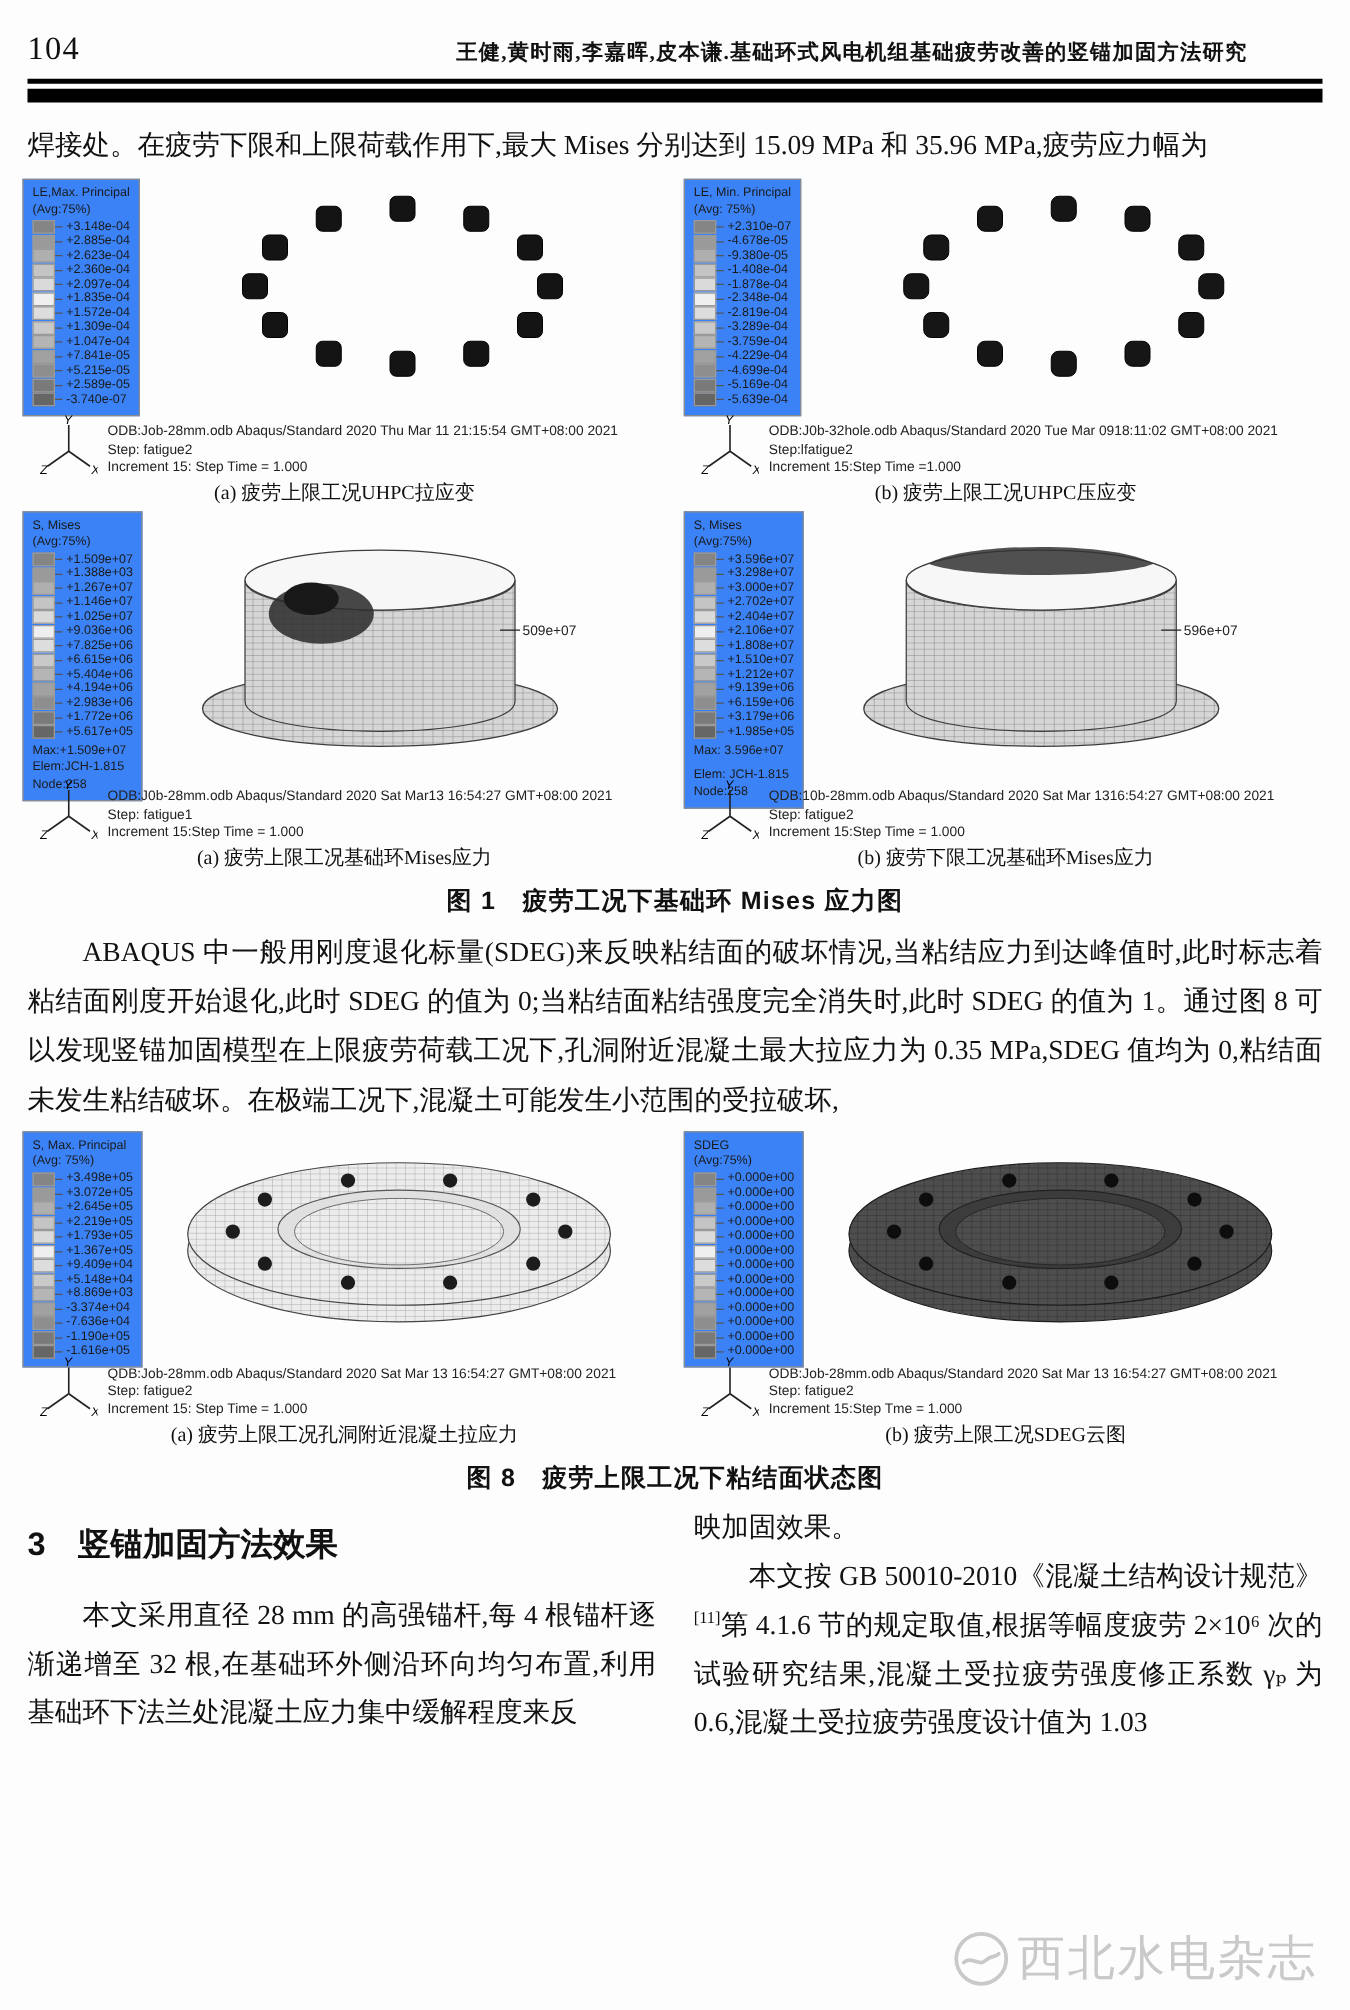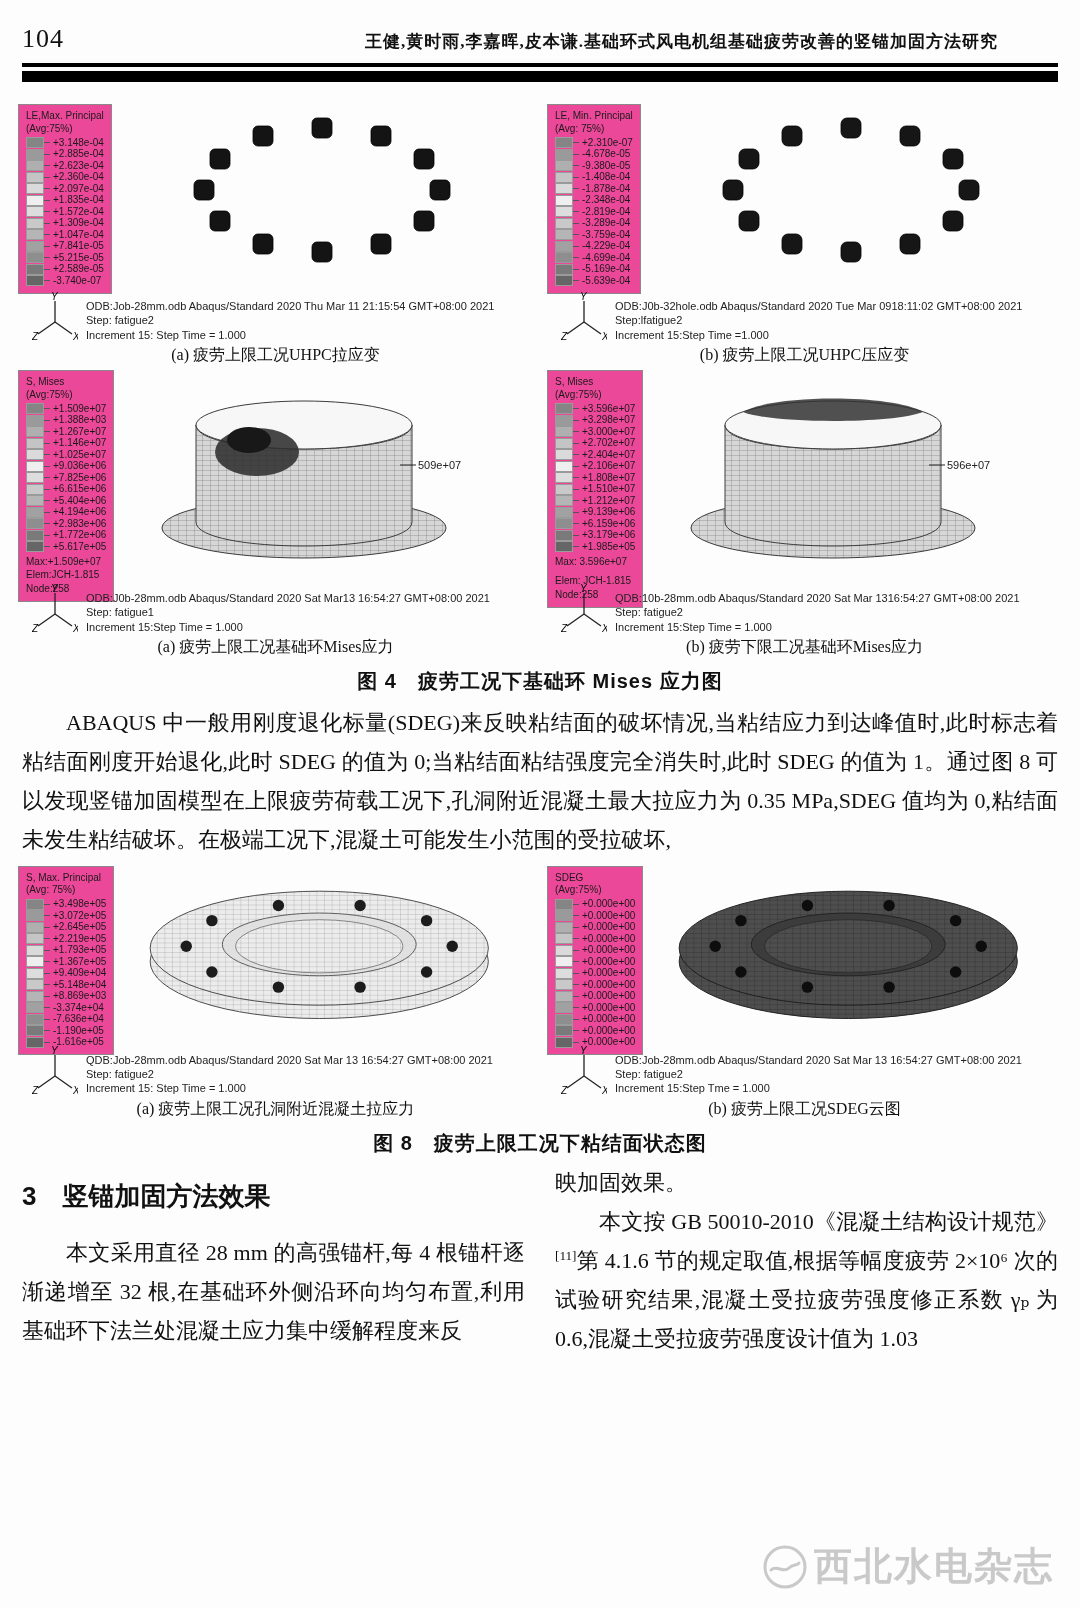--- a/index.html
+++ b/index.html
@@ -21,21 +21,21 @@
   .col p.indent{text-indent:2em;}
   .body-top{margin-top:14px;}
   .body-mid{margin-top:8px;}
   .body-bottom{margin-top:6px;}
   
   .figure{margin-top:10px;}
   .fig-row{display:flex;gap:14px;padding:0 18px;}
   .panel{flex:1;display:flex;flex-direction:column;}
   .panel-main{display:flex;align-items:flex-start;}
   .legend{
-    border:1px solid #8a8a8a;background:#ec4899;padding:5px 7px 6px;
+    border:1px solid #8a8a8a;background:#3b82f6;padding:5px 7px 6px;
     font-family:"Liberation Sans","DejaVu Sans",sans-serif;
     font-size:10px;line-height:1.25;color:#1a1a1a;flex:0 0 auto;
   }
   .legend-title{white-space:nowrap;}
   .legend-rows{margin-top:2px;}
   .legend-row{display:flex;align-items:center;height:11.5px;}
   .swatch{width:16px;height:9px;display:inline-block;border:0.5px solid #9a9a9a;}
   .tick{width:6px;border-top:1px solid #555;margin-right:3px;}
   .legend-val{white-space:nowrap;font-size:10px;}
   .legend-foot{margin-top:3px;white-space:nowrap;}
@@ -52,21 +52,21 @@
   }
   
   .section-heading{
     font-family:"Liberation Sans","DejaVu Sans",sans-serif;
     font-weight:bold;font-size:26px;margin:10px 0 14px;display:flex;gap:26px;
   }
   
   .watermark{
     position:absolute;right:26px;bottom:16px;display:flex;align-items:center;gap:6px;
     color:#c0c0c0;opacity:.85;font-family:"Liberation Sans","DejaVu Sans",sans-serif;
-    font-size:38px;font-weight:bold;letter-spacing:2px;pointer-events:none;
+    font-size:38px;font-weight:normal;letter-spacing:2px;pointer-events:none;
   }
   svg text{font-family:"Liberation Sans","DejaVu Sans",sans-serif;}
 </style>
 </head>
 <body>
 
 <svg width="0" height="0" style="position:absolute" aria-hidden="true">
   <defs>
     <pattern id="mesh-light" width="8" height="5" patternUnits="userSpaceOnUse">
       <rect width="8" height="5" fill="#ececec"></rect>
@@ -87,20 +87,23 @@
   <div class="header-row">
     <span class="page-number">104</span>
     <span class="header-title">王健,黄时雨,李嘉晖,皮本谦.基础环式风电机组基础疲劳改善的竖锚加固方法研究</span>
     <span style="width:60px"></span>
   </div>
   <div class="rule-thin"></div>
   <div class="rule-thick"></div>
 </header>
 
 <section class="two-col body-top">
+  <div class="col">
+    <p>焊接处。在疲劳下限和上限荷载作用下,最大 Mises 分别达到 15.09 MPa 和 35.96 MPa,疲劳应力幅为</p>
+  </div>
 </section>
 
 <figure class="figure" style="margin:8px 0 0">
   <div class="fig-row">
 
     <div class="panel">
       <div class="panel-main" style="height:186px">
         <div class="legend">
           <div class="legend-title">LE,Max. Principal</div>
           <div class="legend-title">(Avg:75%)</div>
@@ -588,21 +591,21 @@
         </svg>
         <div class="odb-text">
           <div>QDB:10b-28mm.odb  Abaqus/Standard 2020   Sat Mar 1316:54:27 GMT+08:00  2021</div>
           <div>Step: fatigue2</div>
           <div>Increment 15:Step Time = 1.000</div>
         </div>
       </div>
       <div class="subcaption">(b)  疲劳下限工况基础环Mises应力</div>
     </div>
   </div>
-  <figcaption class="figcaption">图 4　疲劳工况下基础环 Mises 应力图</figcaption>
+  <figcaption class="figcaption">图 1　疲劳工况下基础环 Mises 应力图</figcaption>
 </figure>
 
 <section class="two-col body-mid">
   <div class="col">
     <p class="indent">ABAQUS 中一般用刚度退化标量(SDEG)来反映粘结面的破坏情况,当粘结应力到达峰值时,此时标志着粘结面刚度开始退化,此时 SDEG 的值为 0;当粘结面粘结强度完全消失时,此时 SDEG 的值为 1。通过图 8 可以发现竖锚加固模型在上限疲劳荷载工况下,孔洞附近混凝土最大拉应力为 0.35 MPa,SDEG 值均为 0,粘结面未发生粘结破坏。在极端工况下,混凝土可能发生小范围的受拉破坏,</p>
   </div>
 </section>
 
 <figure class="figure" style="margin:6px 0 0">
   <div class="fig-row">

